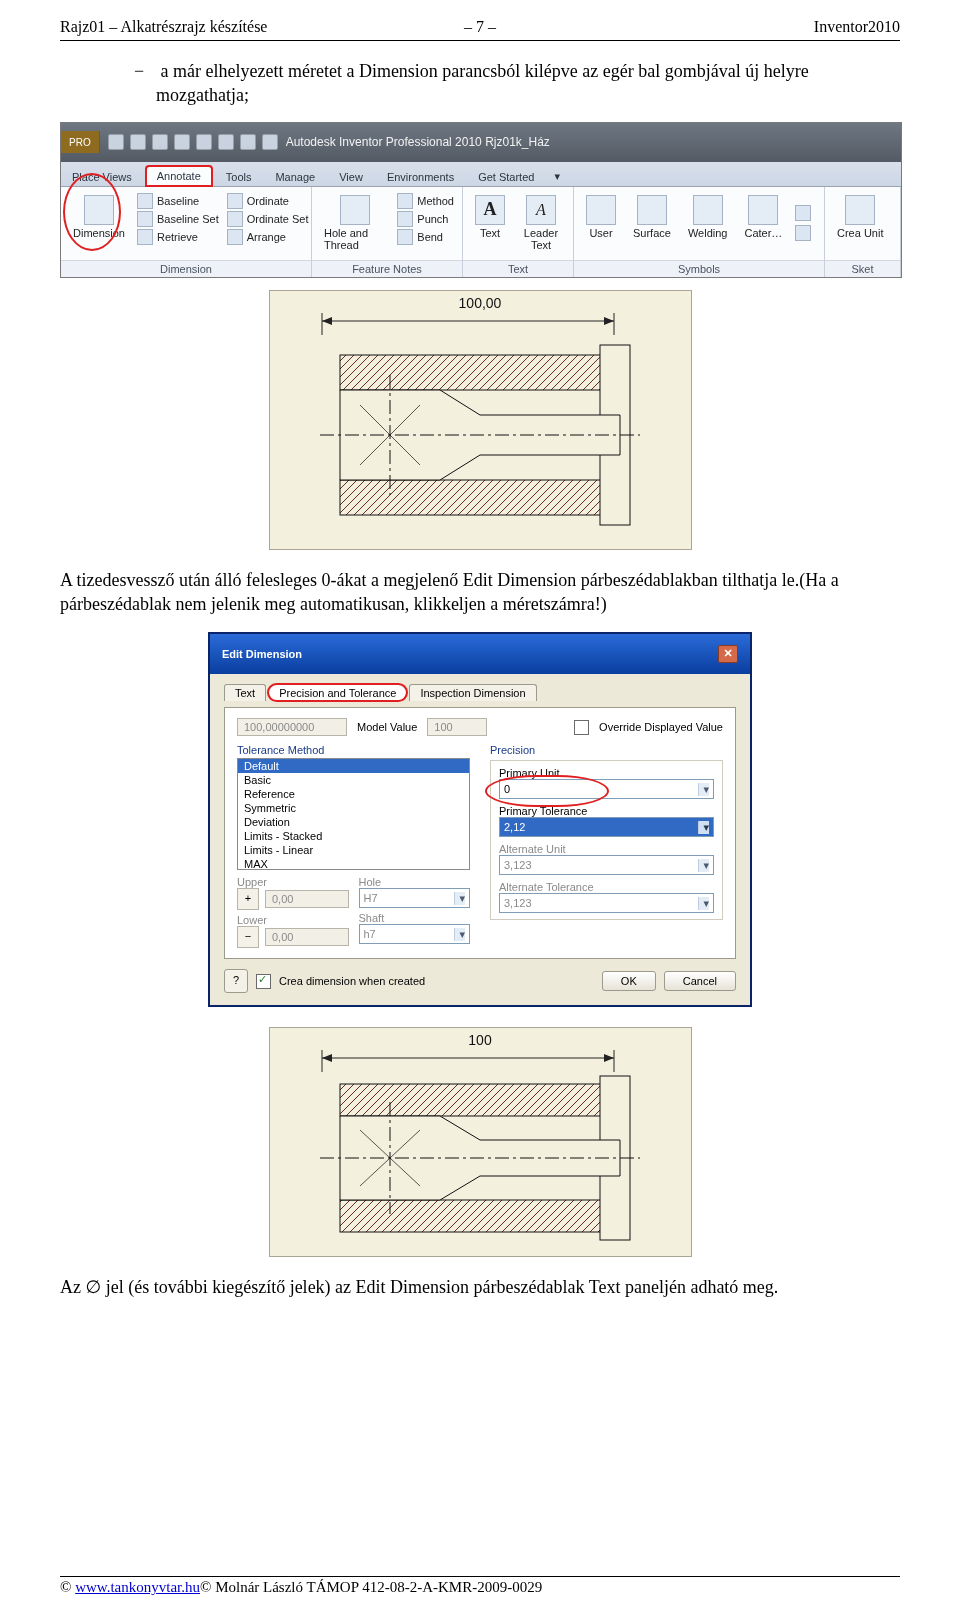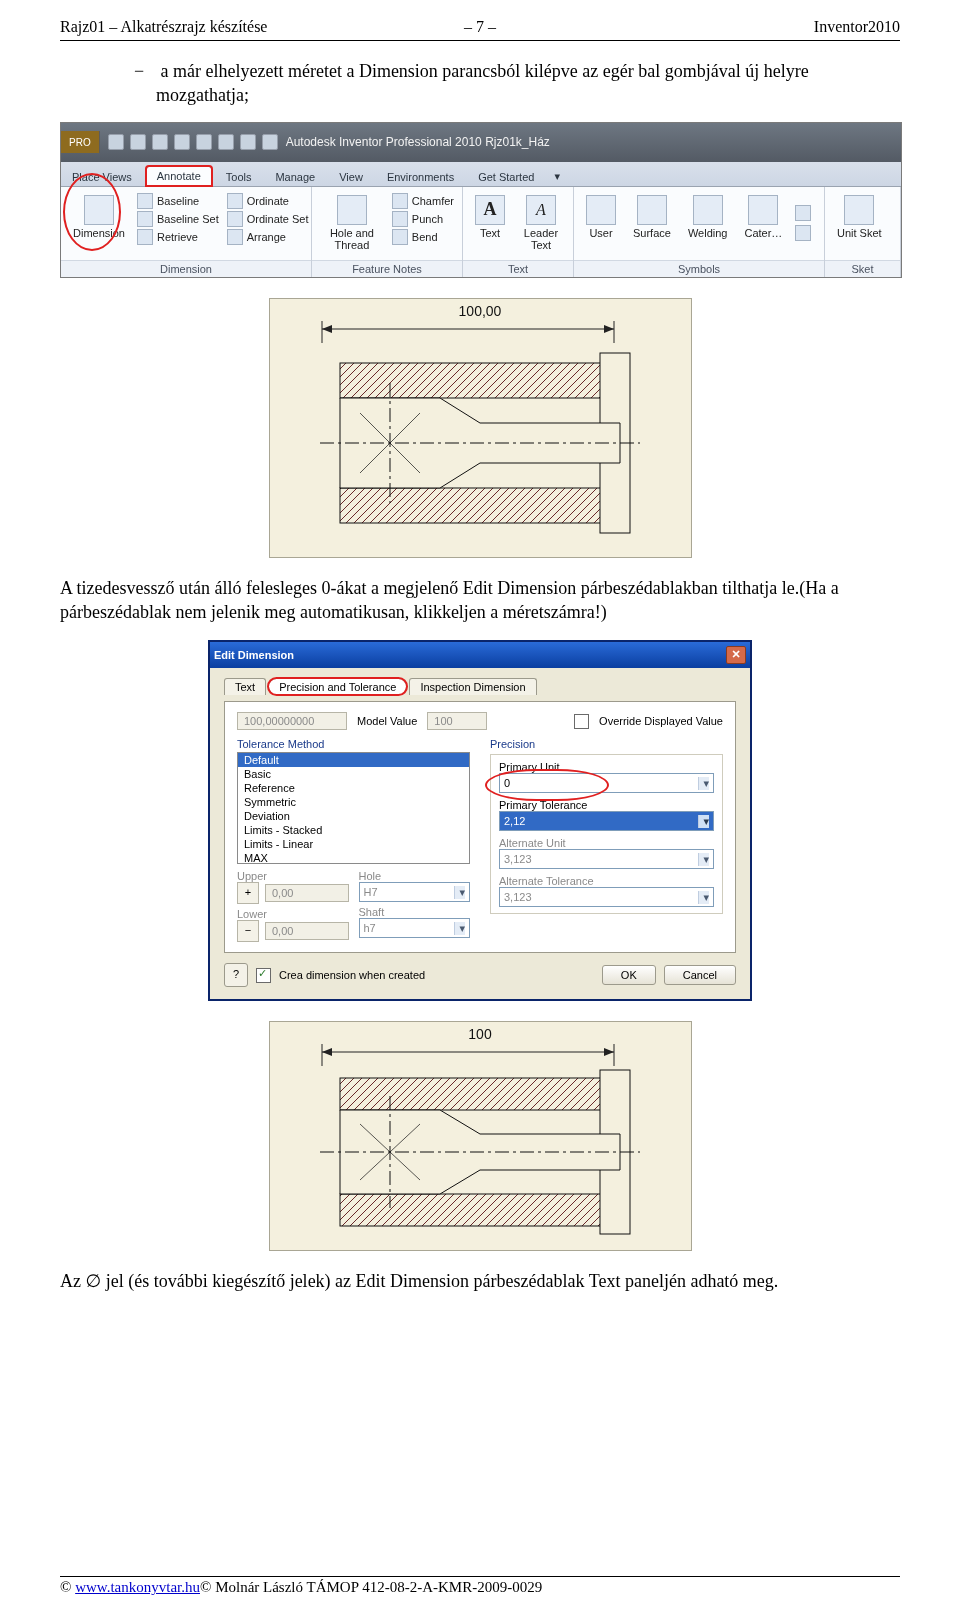--- a/index.html
+++ b/index.html
@@ -26,30 +26,30 @@
   .panel{border-right:1px solid #c8cfda;display:flex;flex-direction:column}
   .panel .content{flex:1;display:flex;gap:8px;padding:6px 8px;align-items:flex-start}
   .pgroup{display:flex;flex-direction:column;gap:2px}
   .pbtn{display:flex;align-items:center;gap:4px;white-space:nowrap}
   .pbtn .ic{width:14px;height:14px;background:#dce6f2;border:1px solid #a5b3c4}
   .bigbtn{display:flex;flex-direction:column;align-items:center;gap:2px;padding:2px 4px}
   .bigbtn .ic{width:28px;height:28px;background:#e4ecf6;border:1px solid #a5b3c4}
   .panelLabel{text-align:center;font-size:11px;background:#eef2f8;border-top:1px solid #d1d8e2;padding:2px 0;color:#4a5260}
   .circ{position:absolute;border:2px solid #e02020;border-radius:50%}
   
-  .drawing{width:423px;margin:20px auto 4px;background:#f4f0de;border:1px solid #a9a694;box-sizing:border-box}
+  .drawing{width:423px;margin:12px auto 4px;background:#f4f0de;border:1px solid #a9a694;box-sizing:border-box}
   .drawing.d1{height:260px}
   .drawing.d2{height:230px}
   .dimline{position:relative;height:44px}
   .dimlabel{position:absolute;left:50%;transform:translateX(-50%);top:4px;font-family:Arial,sans-serif;font-size:14px;color:#111}
   .partbody{position:relative;height:200px}
   svg.partsvg{display:block;margin:0 auto}
   
   .dialog{width:540px;margin:10px auto 0;border:2px solid #0a246a;background:#ece9d8;font-family:Tahoma,sans-serif;font-size:11px;color:#000}
-  .dtitle{height:26px;background:linear-gradient(#2a6bd8,#0a3ea0);color:#fff;display:flex;align-items:center;padding:0 4px;font-weight:bold;justify-content:space-between}
+  .dtitle{height:40px;background:linear-gradient(#2a6bd8,#0a3ea0);color:#fff;display:flex;align-items:center;padding:0 12px;font-weight:bold;justify-content:space-between}
   .dclose{width:18px;height:16px;background:#d46a4a;border:1px solid #8a3a20;color:#fff;font-size:11px;text-align:center;line-height:14px;border-radius:2px}
   .dpad{padding:10px 14px 12px}
   .dtabs{display:flex;gap:2px;margin-bottom:6px}
   .dtab{border:1px solid #9c9a8c;background:#f4f2e8;padding:2px 10px;border-bottom:none;border-radius:3px 3px 0 0}
   .dtab.sel{background:#fff}
   .dtab.ann{outline:2px solid #e02020;outline-offset:-1px;border-radius:12px}
   .dgrid{border:1px solid #9c9a8c;background:#fff;padding:10px 12px}
   .row{display:flex;align-items:center;gap:10px;margin-bottom:8px}
   .fld{border:1px solid #b7b5a7;background:#fff;padding:2px 6px;height:18px;box-sizing:border-box}
   .fld.ro{background:#f2f0e6;color:#8a8a8a}
@@ -155,26 +155,26 @@
                   <span>Arrange</span>
                 </div>
             </div>
           </div>
           <div class="panelLabel">Dimension</div>
         </div>
         <div class="panel" style="width:150px">
           <div class="content">
             <div class="bigbtn">
                 <span class="ic"></span>
-                <span style="text-align:center;line-height:1.1">Hole and Thread</span>
+                <span style="text-align:left;line-height:1.1">Hole and Thread</span>
               </div>
             <div class="pgroup">
               <div class="pbtn">
                   <span class="ic"></span>
-                  <span>Chamfer</span>
+                  <span>Method</span>
                 </div>
               <div class="pbtn">
                   <span class="ic"></span>
                   <span>Punch</span>
                 </div>
               <div class="pbtn">
                   <span class="ic"></span>
                   <span>Bend</span>
                 </div>
             </div>
@@ -220,21 +220,21 @@
                   <span class="ic"></span>
                 </div>
             </div>
           </div>
           <div class="panelLabel">Symbols</div>
         </div>
         <div class="panel" style="flex:1">
           <div class="content">
               <div class="bigbtn">
                 <span class="ic"></span>
-                <span style="text-align:center;line-height:1.1">Unit Sket</span>
+                <span style="text-align:center;line-height:1.1">Crea Unit</span>
               </div>
             </div>
           <div class="panelLabel">Sket</div>
         </div>
       </div>
       <div class="circ" style="left:2px;top:50px;width:54px;height:74px"></div>
     </div>
 
     <div class="drawing d1">
       <div class="dimline">

